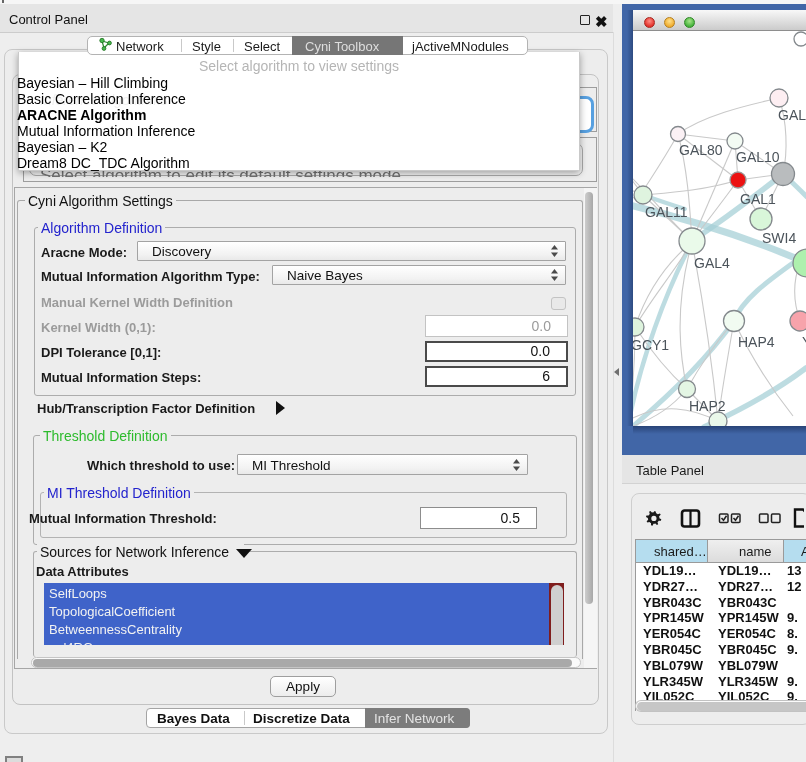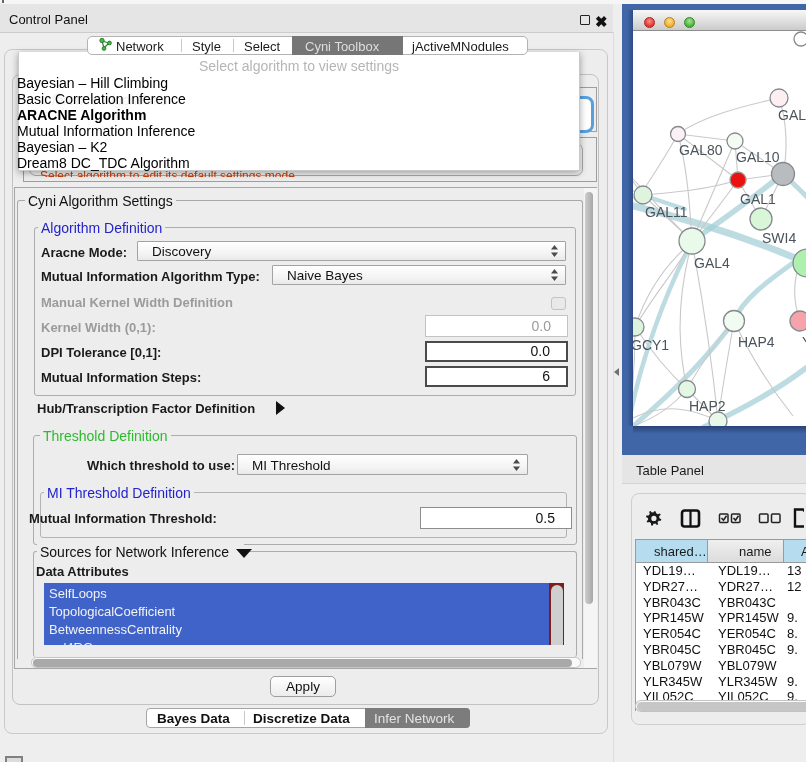--- a/index.html
+++ b/index.html
@@ -36,21 +36,21 @@
      border:1px solid #c9c9c9;border-radius:8px;box-sizing:border-box;"></div>
 
 <div class="a" style="left:12px;top:74px;width:587px;height:631px;background:#ededed;
      border:1px solid #c2c2c2;border-radius:8px;box-sizing:border-box;"></div>
 
 <div class="a" style="left:430px;top:87px;width:165px;height:43px;border:1px solid #9d9d9d;"></div>
 <div class="a" style="left:520px;top:96px;width:68px;height:31px;border:3px solid #57a0e0;
      border-radius:8px;background:#fff;"></div>
 <div class="a" style="left:23px;top:137px;width:572px;height:43px;border:1px solid #9d9d9d;"></div>
 <div class="a" style="left:29px;top:143px;width:552px;height:31px;border:1px solid #a9a9a9;border-radius:7px;background:#f2f2f2;"></div>
-<div class="a" style="left:40px;top:166px;width:420px;height:11px;overflow:hidden;"><span style="font-size:12px;color:#c2410c;">Select algorithm to edit its default settings mode</span></div>
+<div class="a" style="left:40px;top:166px;width:420px;height:11px;overflow:hidden;"><span style="font-size:17px;color:#737373;">Select algorithm to edit its default settings mode</span></div>
 
 <div class="a" style="left:14px;top:187px;width:583px;height:482px;border:1px solid #a6a6a6;
      box-sizing:border-box;background:#ededed;"></div>
 
 <div class="a" style="left:17px;top:200px;width:564px;height:458px;border:1px solid #a8a8a8;
      border-bottom:none;border-radius:3px 3px 0 0;"></div>
 <div class="gt" style="left:25px;top:193px;color:#111;">Cyni Algorithm Settings</div>
 
 <div class="grp" style="left:34px;top:227px;width:540px;height:167px;"></div>
 <div class="gt" style="left:38px;top:220px;color:#2323cd;">Algorithm Definition</div>
@@ -101,21 +101,21 @@
   <span class="ct">MI Threshold</span>
     <svg class="sp" width="9" height="12" viewBox="0 0 9 12">
       <path d="M4.5 0 L8 4.5 L1 4.5 Z" fill="#4a4a4a"></path>
       <path d="M4.5 12 L8 7.5 L1 7.5 Z" fill="#4a4a4a"></path>
     </svg>
   </div>
 
 <div class="grp" style="left:40px;top:492px;width:525px;height:44px;border-color:#b3b3b3;"></div>
 <div class="gt" style="left:44px;top:485px;color:#2323cd;">MI Threshold Definition</div>
 <div class="a lbl b" style="left:29px;top:511px;">Mutual Information Threshold:</div>
-<div class="tf" style="left:420px;top:507px;width:152px;height:22px;border:1px solid #8d8d8d;
+<div class="tf" style="left:420px;top:507px;width:117px;height:22px;border:1px solid #8d8d8d;
      line-height:20px;">0.5</div>
 
 <div class="grp" style="left:33px;top:551px;width:542px;height:105px;border-bottom:none;"></div>
 <div class="gt" style="left:37px;top:544px;color:#111;">Sources for Network Inference&nbsp;&nbsp;&nbsp;</div>
 <div class="a" style="left:236px;top:549px;width:0;height:0;border-top:9px solid #111;
      border-left:8px solid transparent;border-right:8px solid transparent;"></div>
 <div class="a lbl b" style="left:36px;top:564px;">Data Attributes</div>
 
 <div class="a" style="left:44px;top:583px;width:520px;height:62px;background:#7f1d1d;overflow:hidden;">
   <div style="position:absolute;left:0;top:0;width:505px;height:72px;background:#3f63c9;"></div>
@@ -306,21 +306,21 @@
 <div class="a" style="left:636px;top:539px;width:72px;height:24px;background:#b5ddef;
      border:1px solid #9a9a9a;border-width:1px 1px 1px 0;box-sizing:border-box;"></div>
 <div class="a" style="left:708px;top:539px;width:76px;height:24px;
      background:linear-gradient(#efefef,#dcdcdc);border:1px solid #9a9a9a;border-width:1px 1px 1px 0;box-sizing:border-box;"></div>
 <div class="a" style="left:784px;top:539px;width:22px;height:24px;background:#b5ddef;
      border:1px solid #9a9a9a;border-width:1px 0 1px 0;box-sizing:border-box;"></div>
 <div class="a lbl" style="left:654px;top:544px;">shared…</div>
 <div class="a lbl" style="left:739px;top:544px;">name</div>
 <div class="a lbl" style="left:801px;top:544px;">A</div>
 
-<div class="a" style="left:636px;top:563px;width:170px;height:139px;overflow:hidden;font-size:13px;color:#111;">
+<div class="a" style="left:636px;top:563px;width:170px;height:139px;overflow:hidden;font-size:13px;color:#111;font-weight:bold;">
   <div style="position:absolute;left:7px;top:0;line-height:15.8px;">YDL19…<br>YDR27…<br>YBR043C<br>YPR145W<br>YER054C<br>YBR045C<br>YBL079W<br>YLR345W<br>YIL052C</div>
   <div style="position:absolute;left:82px;top:0;line-height:15.8px;">YDL19…<br>YDR27…<br>YBR043C<br>YPR145W<br>YER054C<br>YBR045C<br>YBL079W<br>YLR345W<br>YIL052C</div>
   <div style="position:absolute;left:151px;top:0;line-height:15.8px;">13<br>12<br><br>9.<br>8.<br>9.<br><br>9.<br>9.</div>
 </div>
 
 <div class="a" style="left:635px;top:700px;width:171px;height:12px;border:1px solid #c2c2c2;
      border-right:none;border-radius:6px 0 0 6px;background:#fbfbfb;box-sizing:border-box;"></div>
 <div class="a" style="left:637px;top:701.5px;width:169px;height:9px;background:#c6c6c6;border-radius:5px 0 0 5px;"></div>
 
 </body></html>

